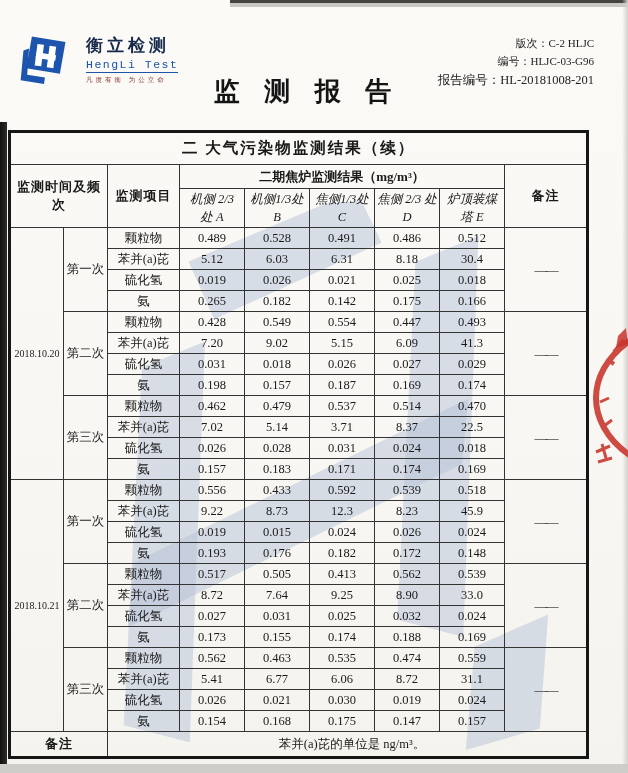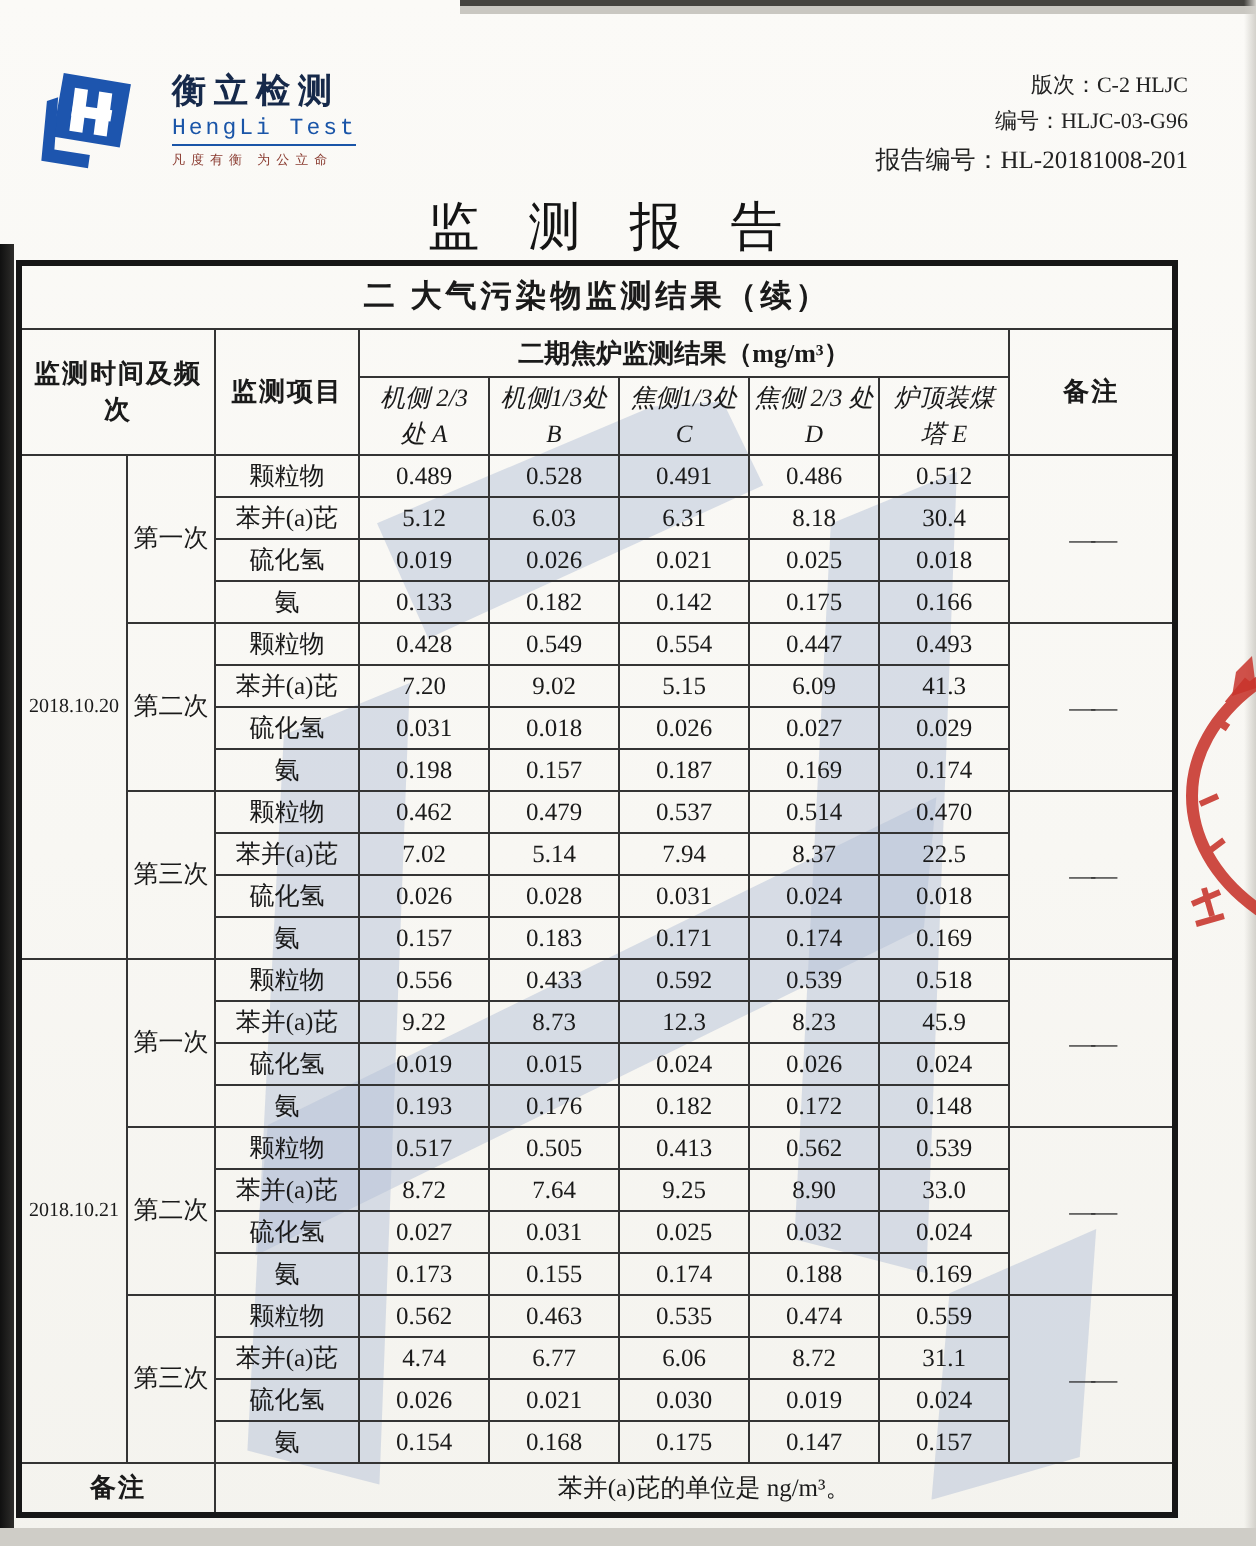--- a/index.html
+++ b/index.html
@@ -27,22 +27,22 @@
   .logo-txt{padding-top:4px;}
   .logo-cn{font-size:17px;font-weight:bold;letter-spacing:4px;color:#16294a;font-family:"Liberation Serif",serif;}
   .logo-en{font-size:11.5px;letter-spacing:1.5px;color:#1a55a8;font-family:"Liberation Mono","DejaVu Sans Mono",monospace;
            border-bottom:1.5px solid #1a55a8;padding-bottom:1px;margin-top:1px;}
   .logo-slogan{font-size:6.5px;letter-spacing:3px;color:#8a3b30;margin-top:3px;white-space:nowrap;}
   .meta{text-align:right;line-height:1.65;padding-top:6px;}
   .meta-line{font-size:11px;color:#222;}
   .meta-line.big{font-size:12.5px;}
 
   .title{
-    position:absolute;top:96px;left:0;width:614px;text-align:center;
-    font-size:26px;font-weight:normal;letter-spacing:9px;color:#141414;
+    position:absolute;top:74px;left:0;width:614px;text-align:center;
+    font-size:26px;font-weight:bold;letter-spacing:9px;color:#141414;
   }
 
   
   .wm{position:absolute;left:42px;top:205px;z-index:0;transform:rotate(-4deg);}
   .stamp{position:absolute;right:0;top:310px;z-index:3;}
 
   
   table.results{
     position:absolute;left:8px;top:130px;z-index:1;
     width:578px;border-collapse:collapse;table-layout:fixed;
@@ -179,21 +179,21 @@
         <tr>
           <td class="item-cell">硫化氢</td>
           <td class="value-cell">0.019</td>
           <td class="value-cell">0.026</td>
           <td class="value-cell">0.021</td>
           <td class="value-cell">0.025</td>
           <td class="value-cell">0.018</td>
         </tr>
         <tr>
           <td class="item-cell">氨</td>
-          <td class="value-cell">0.133</td>
+          <td class="value-cell">0.265</td>
           <td class="value-cell">0.182</td>
           <td class="value-cell">0.142</td>
           <td class="value-cell">0.175</td>
           <td class="value-cell">0.166</td>
         </tr>
         <tr>
           <td class="session-cell" rowspan="4">第二次</td>
           <td class="item-cell">颗粒物</td>
           <td class="value-cell">0.428</td>
           <td class="value-cell">0.549</td>
@@ -233,21 +233,21 @@
           <td class="value-cell">0.479</td>
           <td class="value-cell">0.537</td>
           <td class="value-cell">0.514</td>
           <td class="value-cell">0.470</td>
           <td class="remark-cell" rowspan="4">——</td>
         </tr>
         <tr>
           <td class="item-cell">苯并(a)芘</td>
           <td class="value-cell">7.02</td>
           <td class="value-cell">5.14</td>
-          <td class="value-cell">7.94</td>
+          <td class="value-cell">3.71</td>
           <td class="value-cell">8.37</td>
           <td class="value-cell">22.5</td>
         </tr>
         <tr>
           <td class="item-cell">硫化氢</td>
           <td class="value-cell">0.026</td>
           <td class="value-cell">0.028</td>
           <td class="value-cell">0.031</td>
           <td class="value-cell">0.024</td>
           <td class="value-cell">0.018</td>
@@ -334,21 +334,21 @@
           <td class="item-cell">颗粒物</td>
           <td class="value-cell">0.562</td>
           <td class="value-cell">0.463</td>
           <td class="value-cell">0.535</td>
           <td class="value-cell">0.474</td>
           <td class="value-cell">0.559</td>
           <td class="remark-cell" rowspan="4">——</td>
         </tr>
         <tr>
           <td class="item-cell">苯并(a)芘</td>
-          <td class="value-cell">4.74</td>
+          <td class="value-cell">5.41</td>
           <td class="value-cell">6.77</td>
           <td class="value-cell">6.06</td>
           <td class="value-cell">8.72</td>
           <td class="value-cell">31.1</td>
         </tr>
         <tr>
           <td class="item-cell">硫化氢</td>
           <td class="value-cell">0.026</td>
           <td class="value-cell">0.021</td>
           <td class="value-cell">0.030</td>

